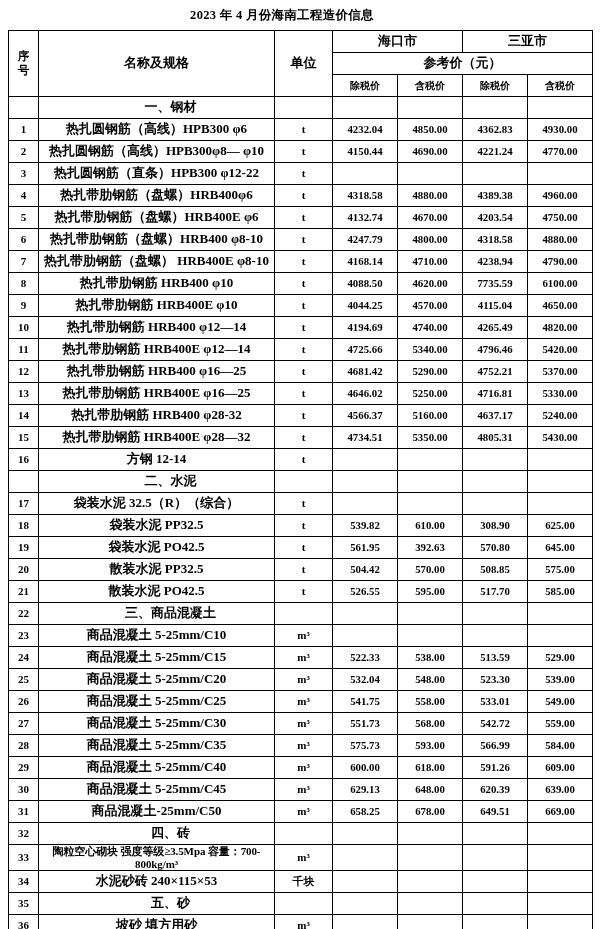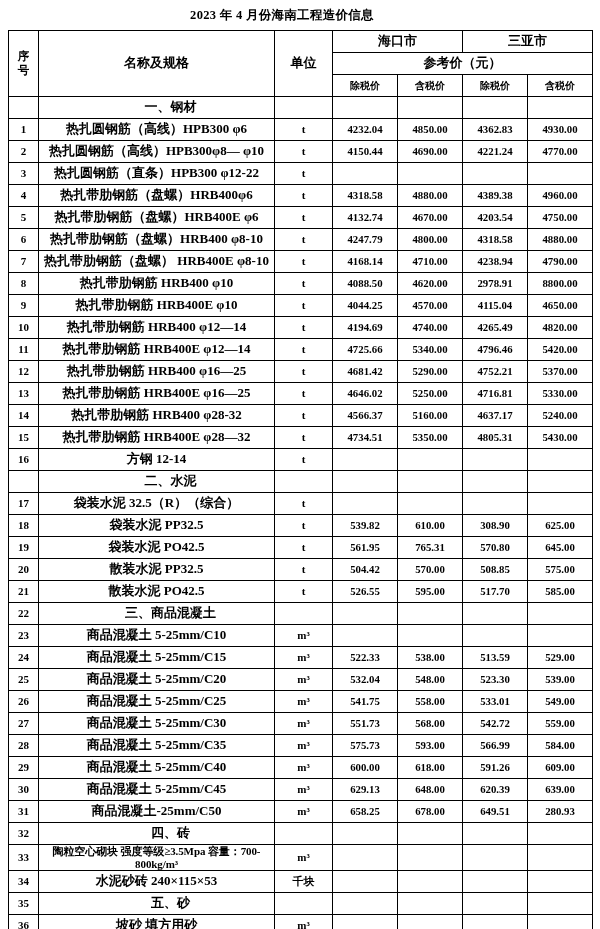--- a/index.html
+++ b/index.html
@@ -199,22 +199,22 @@
           <td class="price">4710.00</td>
           <td class="price">4238.94</td>
           <td class="price">4790.00</td>
         </tr>
         <tr>
           <td class="idx">8</td>
           <td class="name-cell">热扎带肋钢筋 HRB400   φ10</td>
           <td class="unit">t</td>
           <td class="price">4088.50</td>
           <td class="price">4620.00</td>
-          <td class="price">2978.91</td>
-          <td class="price">8800.00</td>
+          <td class="price">7735.59</td>
+          <td class="price">6100.00</td>
         </tr>
         <tr>
           <td class="idx">9</td>
           <td class="name-cell">热扎带肋钢筋 HRB400E   φ10</td>
           <td class="unit">t</td>
           <td class="price">4044.25</td>
           <td class="price">4570.00</td>
           <td class="price">4115.04</td>
           <td class="price">4650.00</td>
         </tr>
@@ -306,21 +306,21 @@
           <td class="price">539.82</td>
           <td class="price">610.00</td>
           <td class="price">308.90</td>
           <td class="price">625.00</td>
         </tr>
         <tr>
           <td class="idx">19</td>
           <td class="name-cell">袋装水泥 PO42.5</td>
           <td class="unit">t</td>
           <td class="price">561.95</td>
-          <td class="price">765.31</td>
+          <td class="price">392.63</td>
           <td class="price">570.80</td>
           <td class="price">645.00</td>
         </tr>
         <tr>
           <td class="idx">20</td>
           <td class="name-cell">散装水泥 PP32.5</td>
           <td class="unit">t</td>
           <td class="price">504.42</td>
           <td class="price">570.00</td>
           <td class="price">508.85</td>
@@ -416,21 +416,21 @@
           <td class="price">620.39</td>
           <td class="price">639.00</td>
         </tr>
         <tr>
           <td class="idx">31</td>
           <td class="name-cell">商品混凝土-25mm/C50</td>
           <td class="unit">m³</td>
           <td class="price">658.25</td>
           <td class="price">678.00</td>
           <td class="price">649.51</td>
-          <td class="price">280.93</td>
+          <td class="price">669.00</td>
         </tr>
         <tr>
           <td class="idx">32</td>
           <td class="name-cell section">四、砖</td>
           <td class="unit"></td>
           <td class="price"></td>
           <td class="price"></td>
           <td class="price"></td>
           <td class="price"></td>
         </tr>

